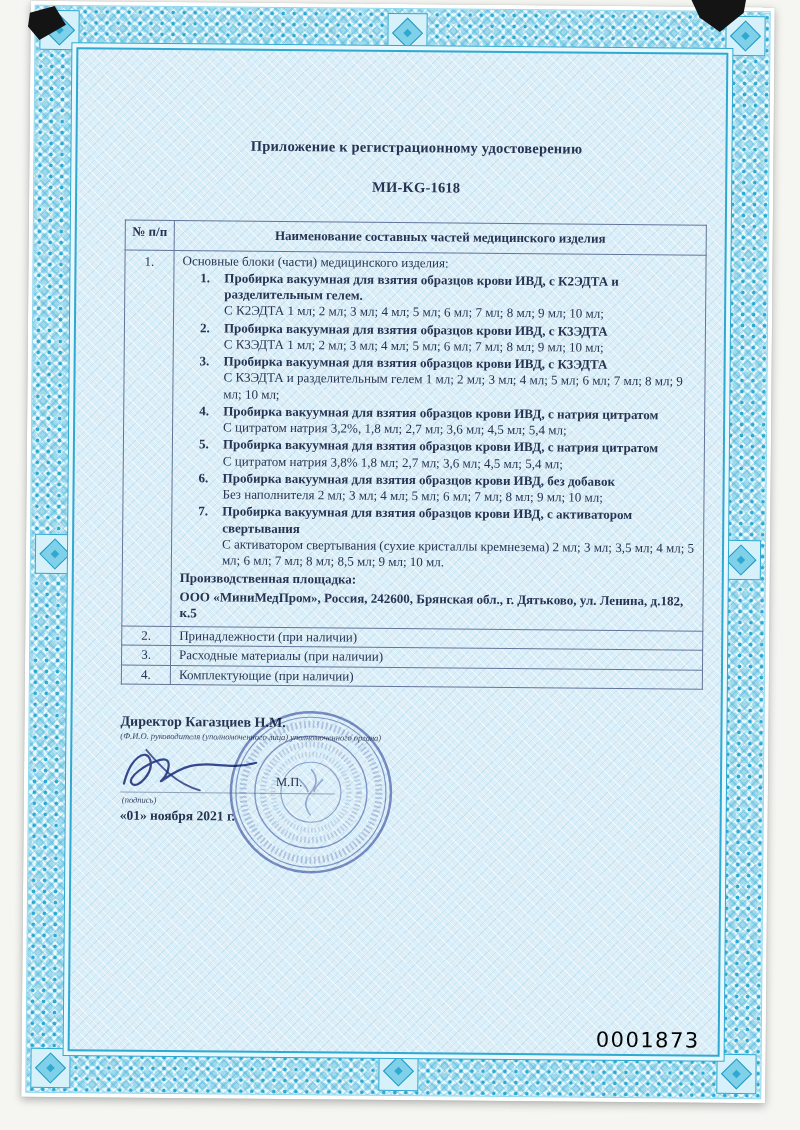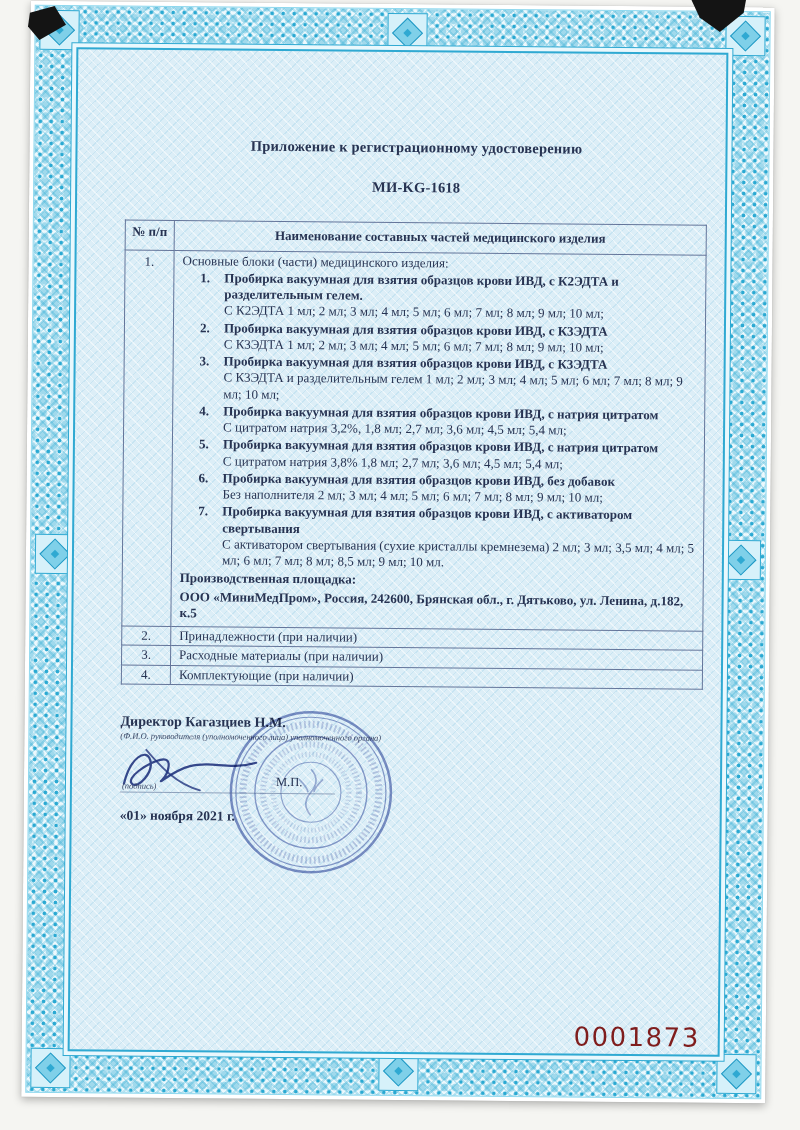--- a/index.html
+++ b/index.html
@@ -68,28 +68,28 @@
   .prod{ font-weight:bold;margin-top:2px; }
   .row-simple td{ padding:1px 8px;vertical-align:top; }
   .row-simple .col-num{ padding:1px 2px; }
   
   .sig-block{ margin-top:28px;position:relative; }
   .director{ font-weight:bold;font-size:14px; }
   .note{ font-size:8.5px;font-style:italic;color:#3a4664;margin-top:1px; }
   .sig-visual{ position:relative;height:62px;overflow:visible; }
   .sig-svg{ position:absolute;left:-4px;top:0; }
   .sig-line{ position:absolute;left:0;top:50px;width:215px;height:1px;background:rgba(80,100,140,.55); }
-  .sig-caption{ position:absolute;left:2px;top:39px;font-size:8.5px;font-style:italic;color:#3a4664; }
+  .sig-caption{ position:absolute;left:2px;top:53px;font-size:8.5px;font-style:italic;color:#3a4664; }
   .mp{ position:absolute;left:136px;top:32px;font-size:12.5px;color:#273352;margin-left:20px; }
   .stamp{ position:absolute;left:104px;top:-38px;opacity:.85;mix-blend-mode:multiply; }
   .date-line{ font-weight:bold;font-size:13.5px;margin-top:4px; }
   
   .serial{
     position:absolute;right:66px;bottom:50px;
-    font-family:"DejaVu Sans", sans-serif;font-size:26px;letter-spacing:1.5px;color:#7f1d1d;
+    font-family:"DejaVu Sans", sans-serif;font-size:21px;letter-spacing:1.5px;color:#000000;
   }
   
   .artifact{ position:absolute;background:#141414;z-index:30; }
   .art-tl{ left:28px;top:6px;width:38px;height:34px;clip-path:polygon(5% 20%, 70% 0, 100% 55%, 30% 100%, 0 60%); }
   .art-tr{ left:688px;top:0;width:58px;height:32px;clip-path:polygon(6% 0, 100% 0, 96% 40%, 55% 100%, 20% 55%); }
 </style>
 </head>
 <body>
 
 <div class="page">

